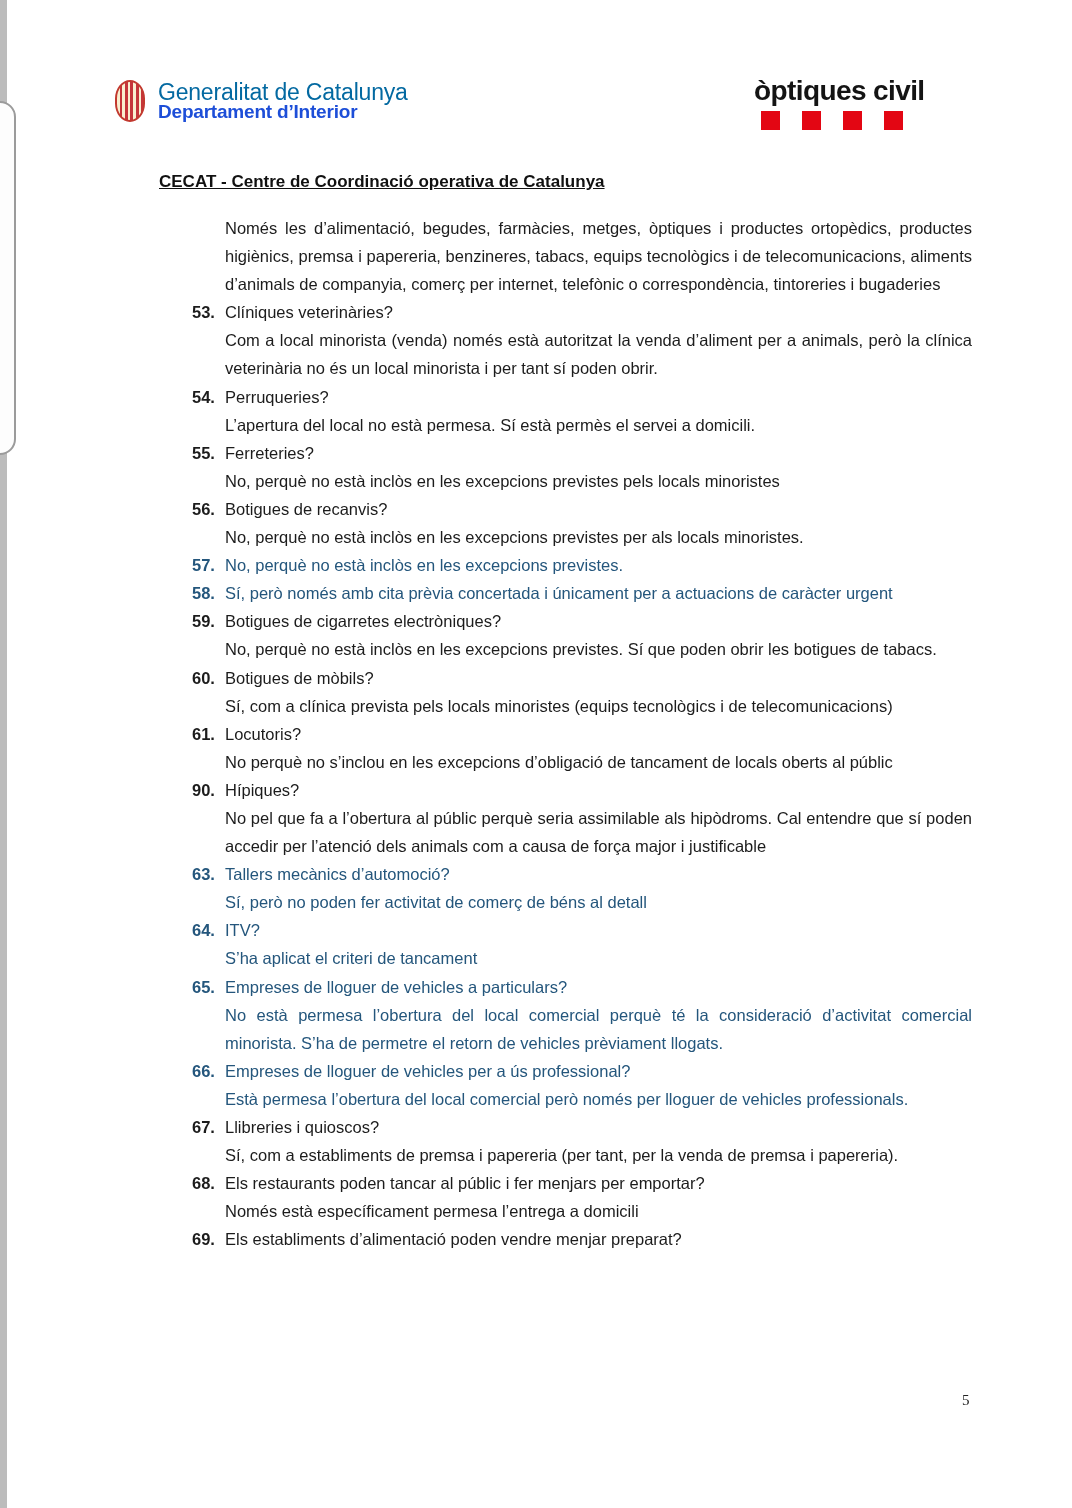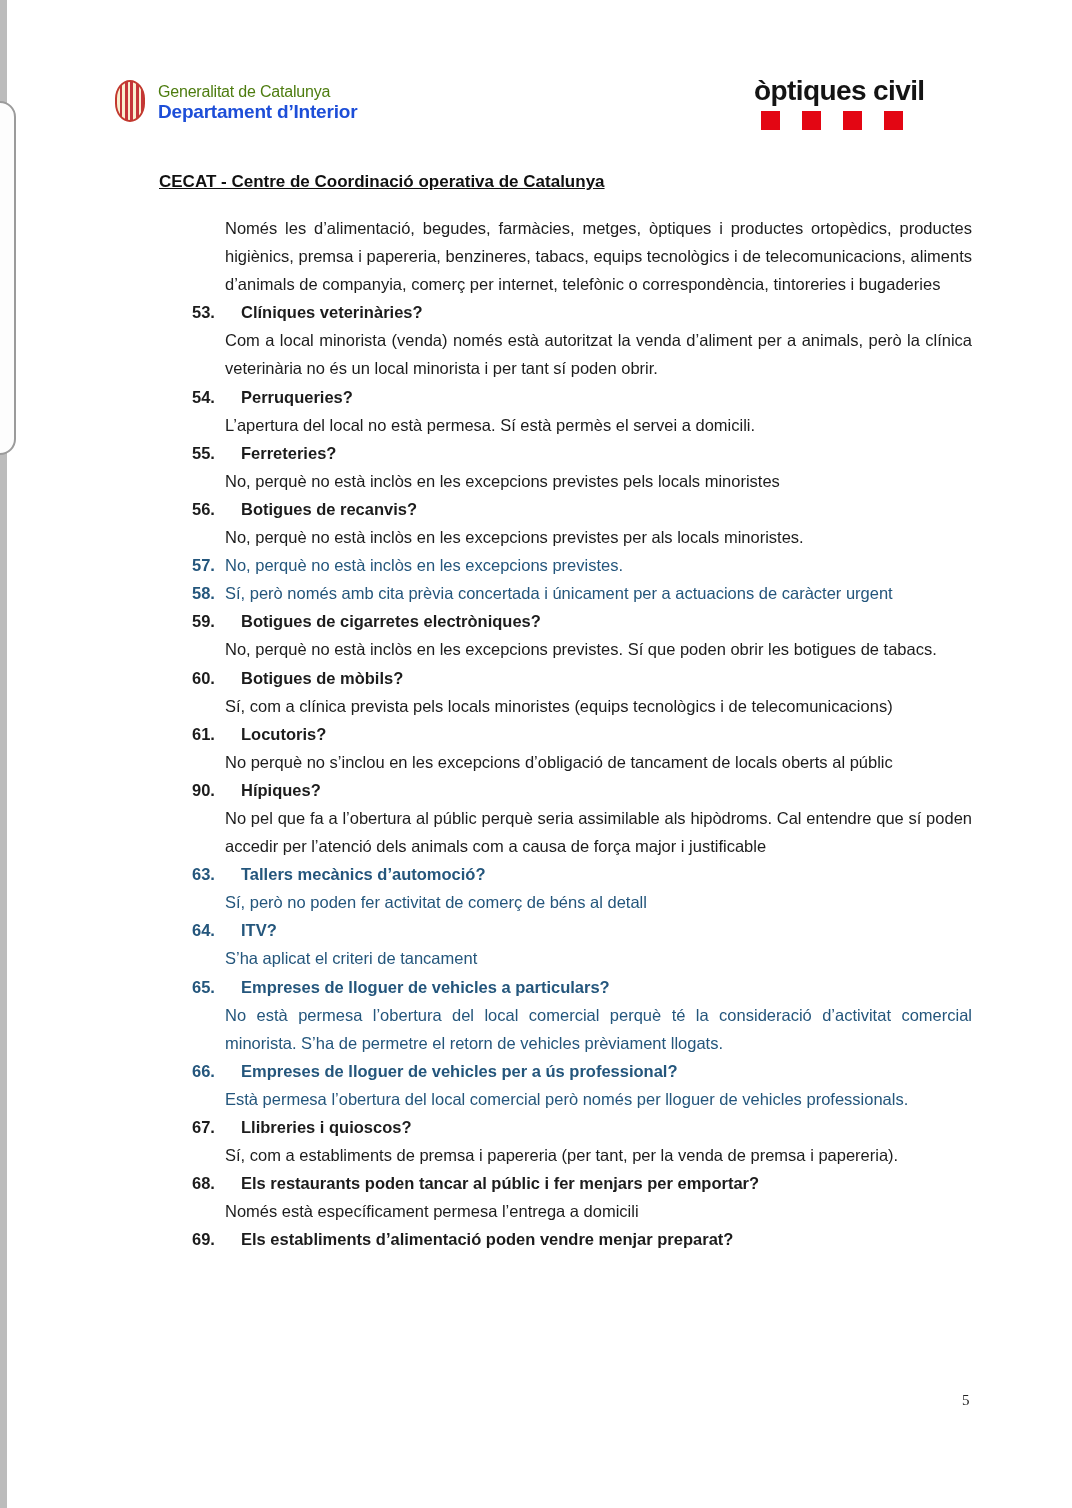--- a/index.html
+++ b/index.html
@@ -31,21 +31,21 @@
 
   
   .gencat-logo { position: absolute; left: 115px; top: 79px; display: flex; gap: 13px; }
   .senyera {
     width: 30px; height: 42px; margin-top: 1px;
     border: 2px solid #c2392f;
     border-radius: 50% / 44%;
     background: repeating-linear-gradient(90deg, #f9efd0 0 2.6px, #c5353b 2.6px 5.4px);
   }
   .gencat-text { padding-top: 3px; }
-  .gencat-line1 { font-size: 16px; color: #4d7c0f; line-height: 20px; letter-spacing: -0.2px; }
+  .gencat-line1 { font-size: 23px; color: #0369a1; line-height: 20px; letter-spacing: -0.2px; }
   .gencat-line2 { font-size: 19px; font-weight: 700; color: #1d4ed8; line-height: 20px; letter-spacing: -0.2px; }
 
   
   .pc-logo { position: absolute; left: 754px; top: 76px; }
   .pc-text { font-weight: 700; font-size: 28px; letter-spacing: -0.6px; color: #141414; line-height: 30px; }
   .pc-squares { display: flex; gap: 22px; margin-top: 5px; margin-left: 7px; }
   .pc-square { width: 19px; height: 19px; background: var(--red); }
 
   
   .doc-title {
@@ -55,21 +55,21 @@
 
   
   .content {
     position: absolute; left: 192px; top: 214px; width: 780px;
     font-size: 16.5px; line-height: 28.1px;
   }
   .intro { margin: 0 0 0 33px; text-align: justify; }
   ol.faq { list-style: none; margin: 0; padding: 0; }
   ol.faq li { position: relative; padding-left: 33px; }
   .num { position: absolute; left: 0; top: 0; font-weight: 700; }
-  .q { font-weight: 700; display: block; margin-left: 16px; }
+  .q { font-weight: 400; display: block; }
   .a { margin: 0; text-align: justify; }
   li.blue { color: var(--blue); }
 
   .page-number {
     position: absolute; left: 962px; top: 1392px;
     font-family: "Liberation Serif", serif;
     font-size: 15px; color: #222;
   }
 </style>
 </head>

